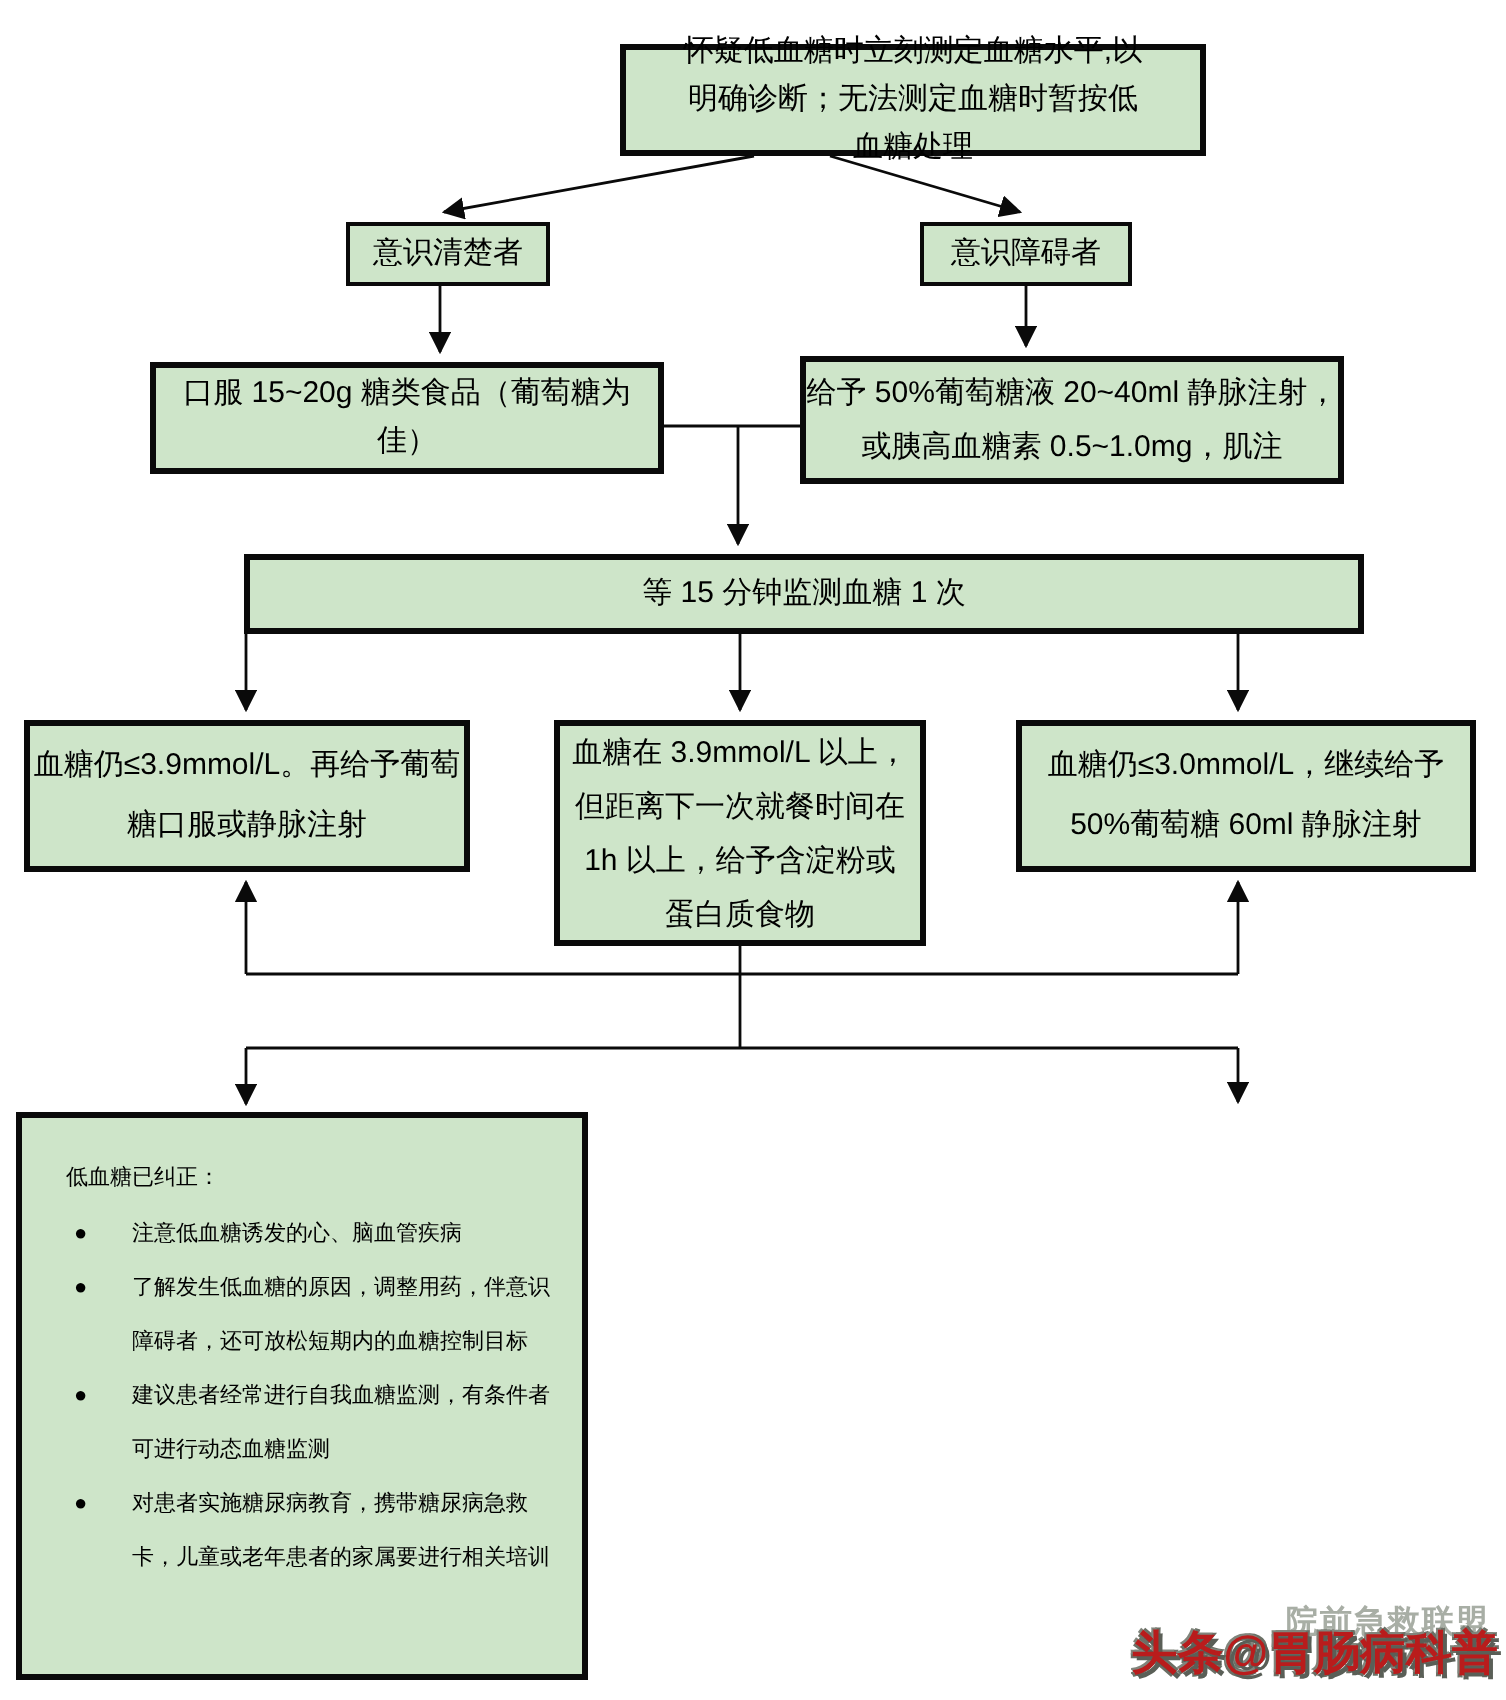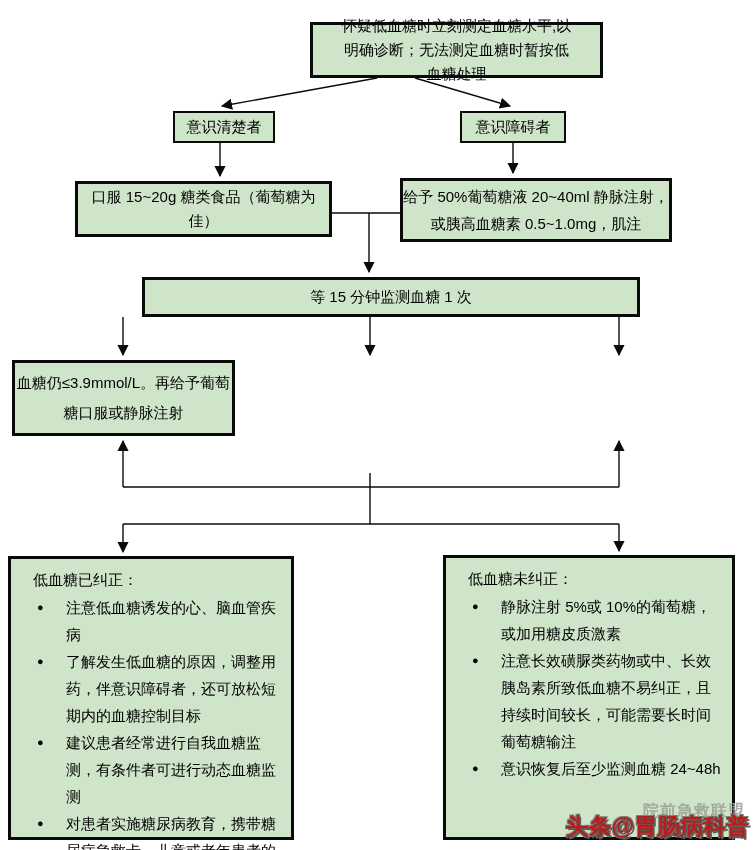--- a/index.html
+++ b/index.html
@@ -13,29 +13,29 @@
     position:absolute; background:#cee5c9; border:3px solid #0a0a0a;
     box-sizing:border-box; display:flex; align-items:center; justify-content:center;
     text-align:center; font-size:15px; line-height:24px;
   }
   .thin { border-width:2px; }
   #n-start     { left:310px; top:22px;  width:293px; height:56px; padding:0 26px; }
   #n-conscious { left:173px; top:111px; width:102px; height:32px; }
   #n-impaired  { left:460px; top:111px; width:106px; height:32px; }
   #n-oral      { left:75px;  top:181px; width:257px; height:56px; }
   #n-iv        { left:400px; top:178px; width:272px; height:64px; line-height:27px; padding:0 0; }
-  #n-wait      { left:122px; top:277px; width:498px; height:40px;margin-left:20px; }
+  #n-wait      { left:122px; top:277px; width:560px; height:40px; }
   #n-low39     { left:12px;  top:360px; width:223px; height:76px;  line-height:30px; padding:0 0; }
   #n-above39   { left:277px; top:360px; width:186px; height:113px; line-height:27px; padding:0 6px; }
   #n-low30     { left:508px; top:360px; width:230px; height:76px;  line-height:30px; padding:0 6px; }
   #n-corrected   { left:8px;   top:556px; width:286px; height:284px; }
   #n-uncorrected { left:443px; top:555px; width:292px; height:285px; }
   .list-node {
-    display:block; text-align:left; padding:7px 10px;
-    font-size:15px; line-height:27px; align-items:flex-start;
+    display:block; text-align:left; padding:17px 10px;
+    font-size:11px; line-height:27px; align-items:flex-start;
   }
   .node-title { padding-left:12px; }
   ul.bullets { list-style:none; margin:1px 0 0 0; padding:0 0 0 12px; }
   ul.bullets li { position:relative; padding-left:33px; }
   ul.bullets li::before {
     content:"●"; position:absolute; left:4px; top:0; font-size:11px;
   }
   .watermark { position:absolute; right:0px; bottom:2px; width:200px; height:62px; }
   .wm-back {
     position:absolute; right:8px; bottom:26px;
@@ -86,39 +86,33 @@
   <div class="node thin" id="n-impaired">意识障碍者</div>
 
   <div class="node" id="n-oral">口服 15~20g 糖类食品（葡萄糖为佳）</div>
 
   <div class="node" id="n-iv">给予 50%葡萄糖液 20~40ml 静脉注射，或胰高血糖素 0.5~1.0mg，肌注</div>
 
   <div class="node" id="n-wait">等 15 分钟监测血糖 1 次</div>
 
   <div class="node" id="n-low39">血糖仍≤3.9mmol/L。再给予葡萄糖口服或静脉注射</div>
 
+  <div class="node" id="n-above39">血糖在 3.9mmol/L 以上，但距离下一次就餐时间在 1h 以上，给予含淀粉或蛋白质食物</div>
 
+  <div class="node" id="n-low30">血糖仍≤3.0mmol/L，继续给予 50%葡萄糖 60ml 静脉注射</div>
 
   <div class="node list-node" id="n-corrected">
     <div class="node-title">低血糖已纠正：</div>
     <ul class="bullets">
         <li>注意低血糖诱发的心、脑血管疾病</li>
         <li>了解发生低血糖的原因，调整用药，伴意识障碍者，还可放松短期内的血糖控制目标</li>
         <li>建议患者经常进行自我血糖监测，有条件者可进行动态血糖监测</li>
         <li>对患者实施糖尿病教育，携带糖尿病急救卡，儿童或老年患者的家属要进行相关培训</li>
       </ul>
   </div>
 
-  <div class="node list-node" id="n-uncorrected">
-    <div class="node-title">低血糖未纠正：</div>
-    <ul class="bullets">
-        <li>静脉注射 5%或 10%的葡萄糖，或加用糖皮质激素</li>
-        <li>注意长效磺脲类药物或中、长效胰岛素所致低血糖不易纠正，且持续时间较长，可能需要长时间葡萄糖输注</li>
-        <li>意识恢复后至少监测血糖 24~48h</li>
-      </ul>
-  </div>
 
   <div class="watermark">
     <span class="wm-back">院前急救联盟</span>
     <span class="wm-main">头条@胃肠病科普</span>
   </div>
 
 </div>
 
 </body></html>

